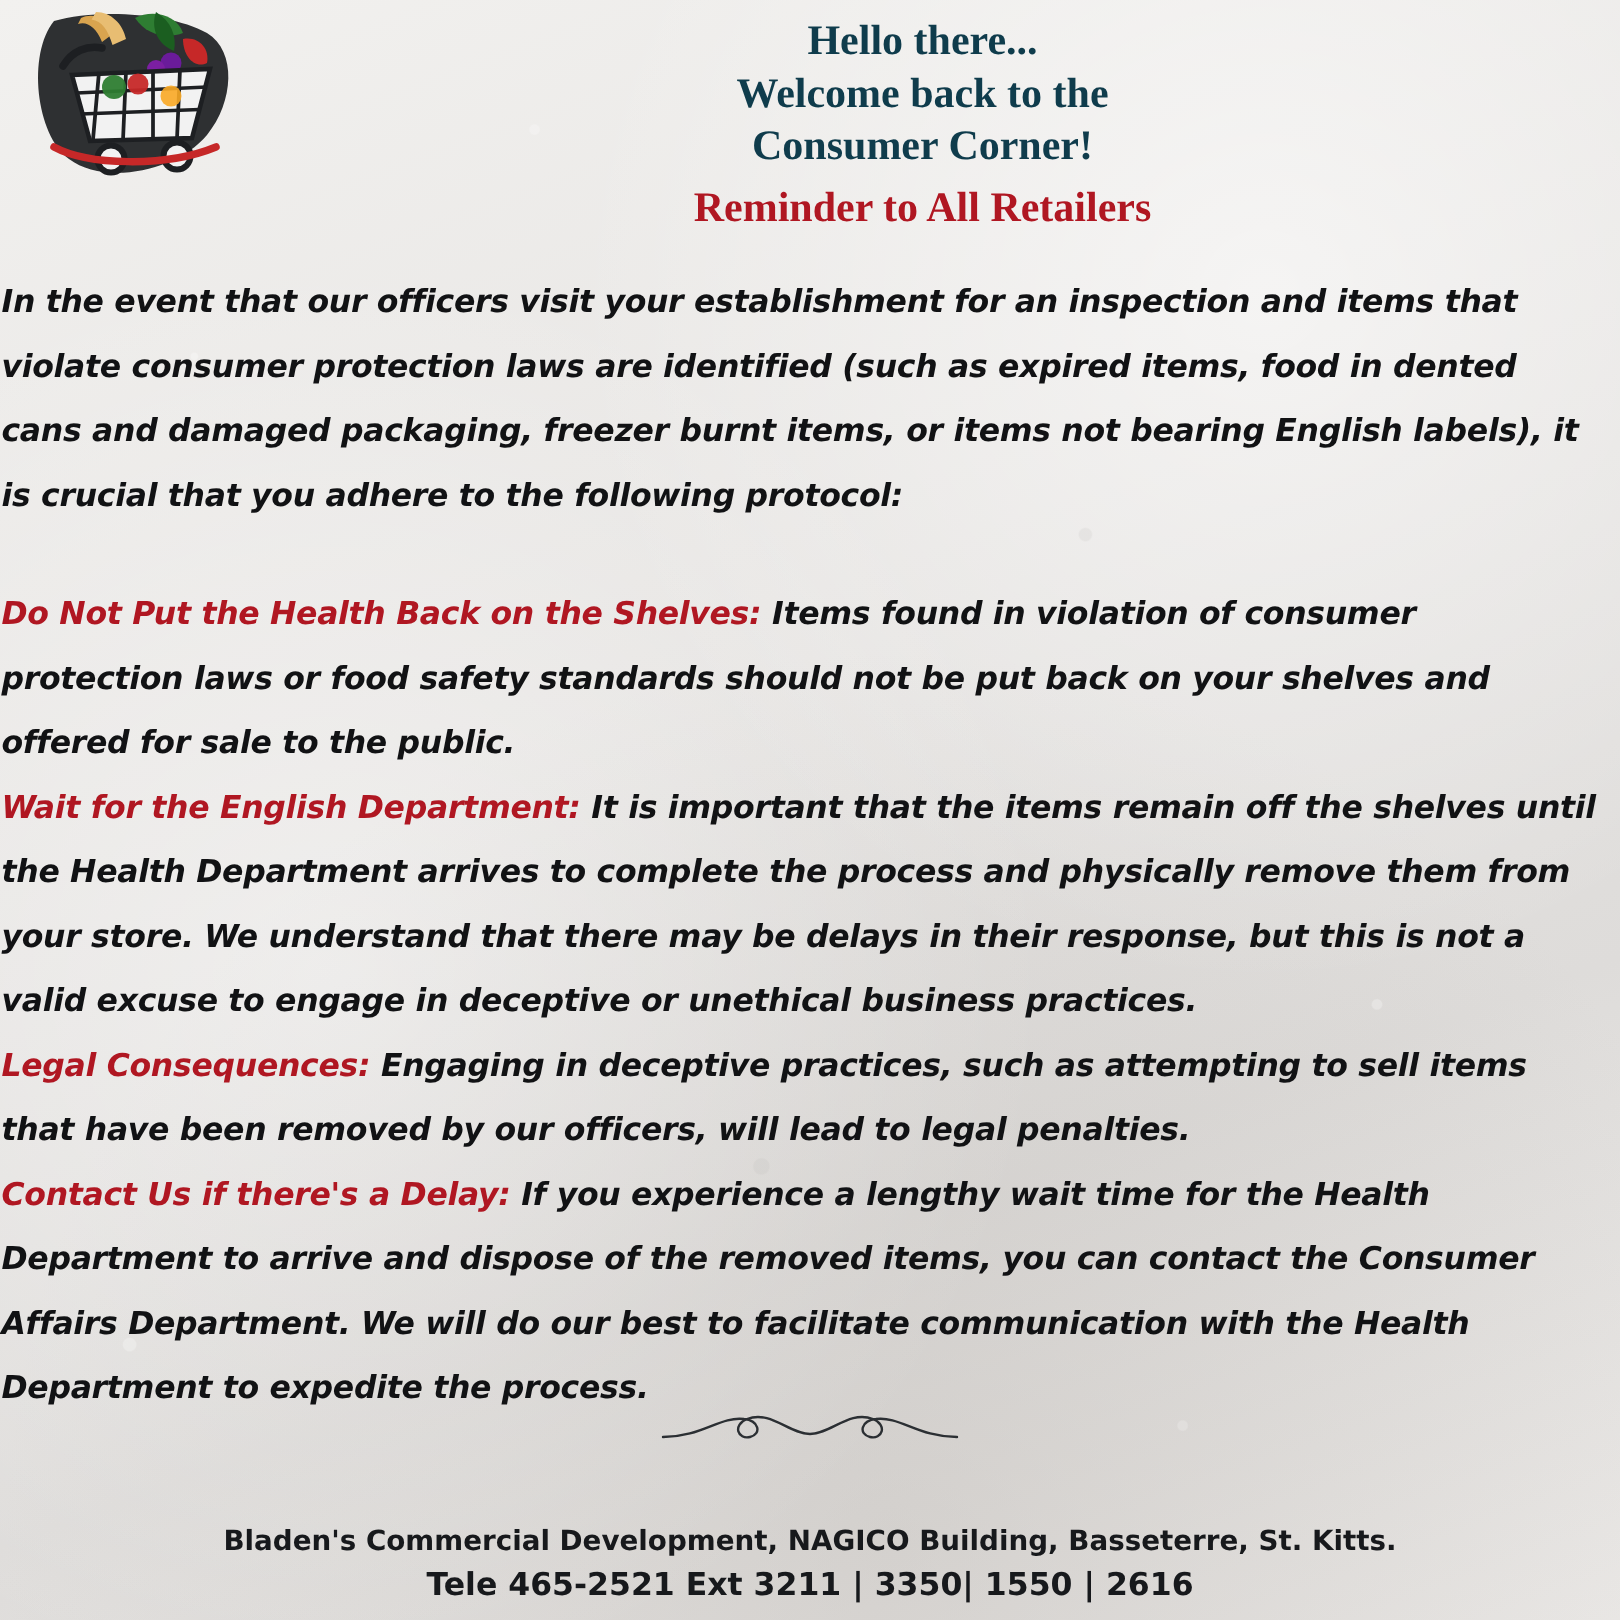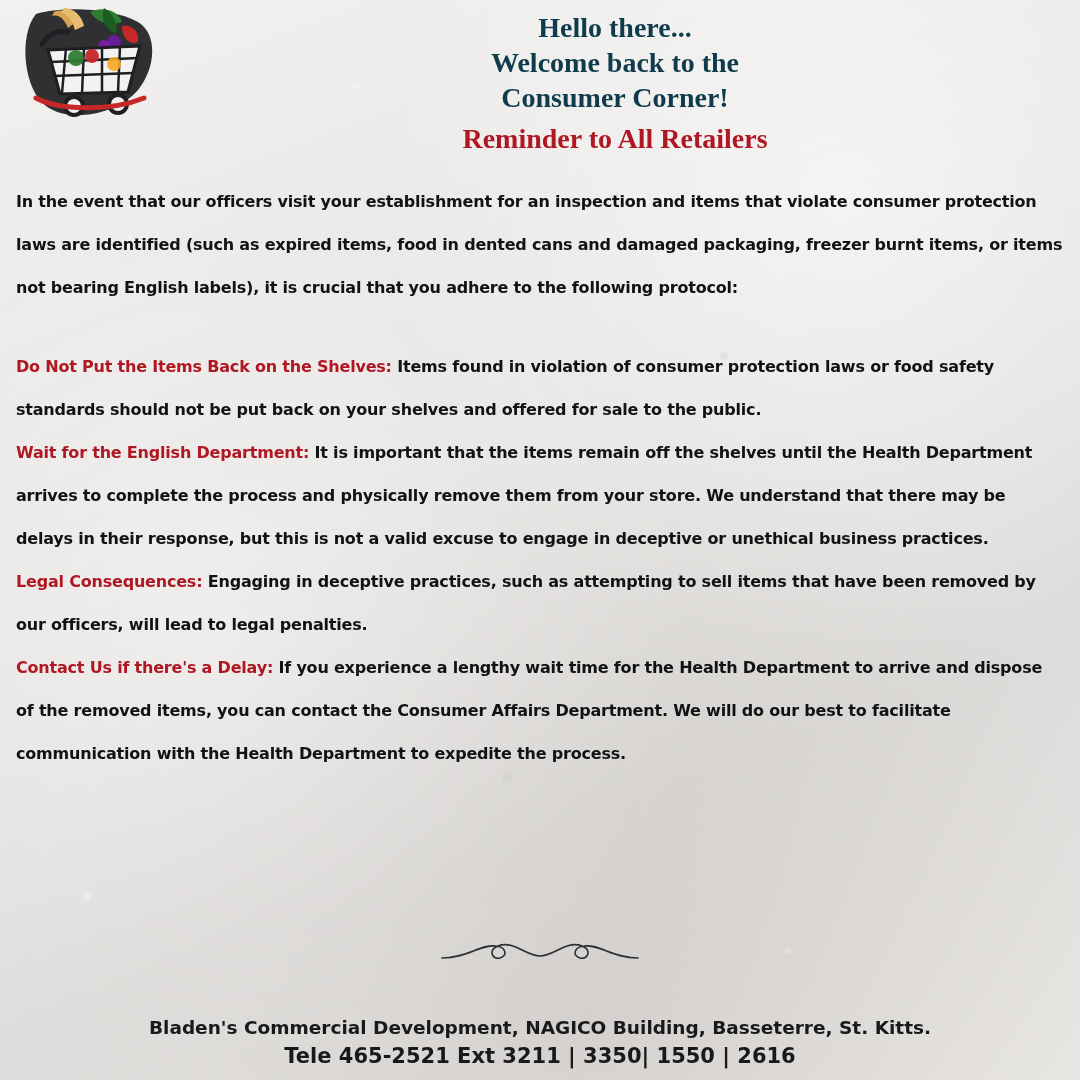--- a/index.html
+++ b/index.html
@@ -81,29 +81,30 @@
     margin-top: 8px;
     font-family: "Liberation Serif", serif;
     font-weight: bold;
     color: #b01722;
     font-size: 28px;
   }
 
   
   .body-copy {
     position: absolute;
-    left: 16px;
+    left: 1px;
     right: 16px;
     top: 180px;
     color: #111214;
     font-family: "DejaVu Sans", sans-serif;
-    font-size: 16px;
+    font-size: 21px;
     font-weight: 600;
     line-height: 43px;
     letter-spacing: -0.2px;
+    font-style: italic;
   }
   .intro { margin: 0 0 36px 0; }
   .clause { margin: 0 0 0 0; }
   .clause + .clause { margin-top: 0; }
   .lead {
     color: #b01722;
     font-weight: 700;
   }
 
   
@@ -199,21 +200,21 @@
       <div>Welcome back to the</div>
       <div>Consumer Corner!</div>
     </div>
     <div class="reminder">Reminder to All Retailers</div>
   </div>
 
   <div class="body-copy">
     <p class="intro">In the event that our officers visit your establishment for an inspection and items that violate consumer protection laws are identified (such as expired items, food in dented cans and damaged packaging, freezer burnt items, or items not bearing English labels), it is crucial that you adhere to the following protocol:</p>
 
     <p class="clause">
-      <span class="lead">Do Not Put the Items Back on the Shelves:</span><span> Items found in violation of consumer protection laws or food safety standards should not be put back on your shelves and offered for sale to the public.</span>
+      <span class="lead">Do Not Put the Health Back on the Shelves:</span><span> Items found in violation of consumer protection laws or food safety standards should not be put back on your shelves and offered for sale to the public.</span>
     </p>
     <p class="clause">
       <span class="lead">Wait for the English Department:</span><span> It is important that the items remain off the shelves until the Health Department arrives to complete the process and physically remove them from your store. We understand that there may be delays in their response, but this is not a valid excuse to engage in deceptive or unethical business practices.</span>
     </p>
     <p class="clause">
       <span class="lead">Legal Consequences:</span><span> Engaging in deceptive practices, such as attempting to sell items that have been removed by our officers, will lead to legal penalties.</span>
     </p>
     <p class="clause">
       <span class="lead">Contact Us if there's a Delay:</span><span> If you experience a lengthy wait time for the Health Department to arrive and dispose of the removed items, you can contact the Consumer Affairs Department. We will do our best to facilitate communication with the Health Department to expedite the process.</span>
     </p>

